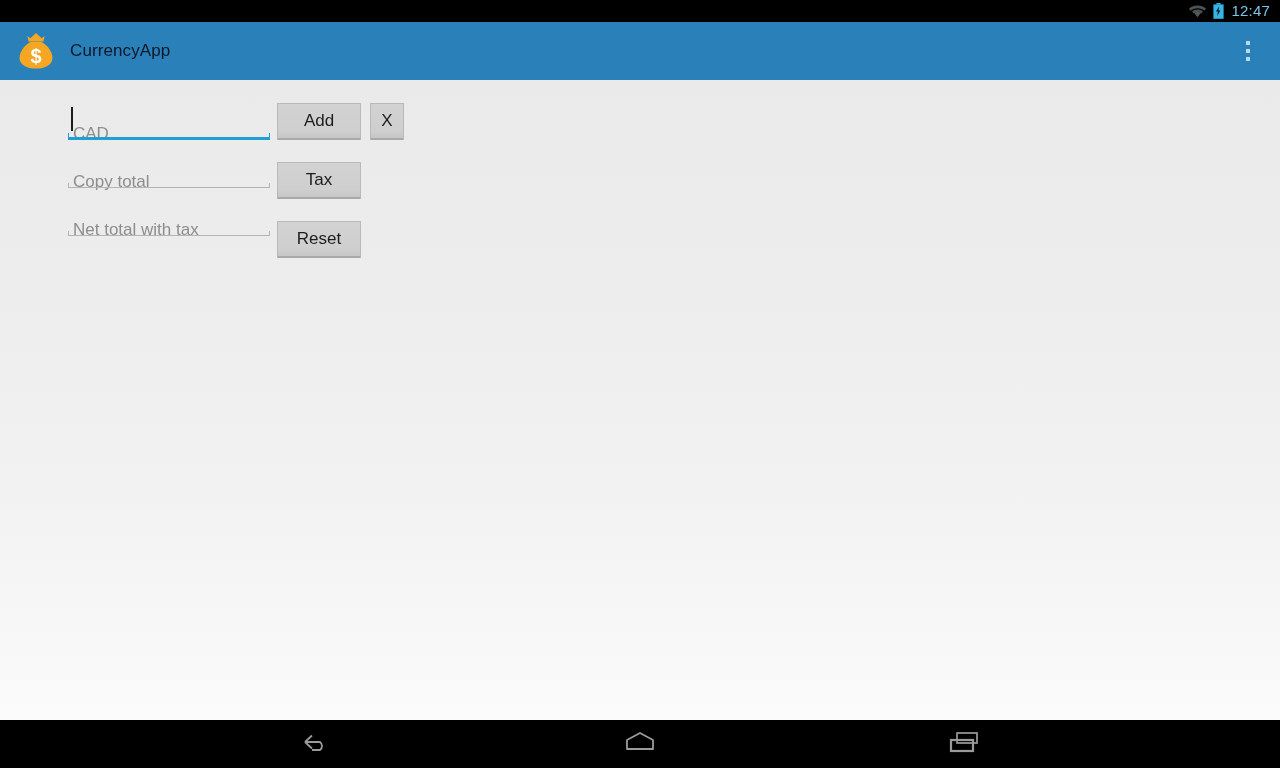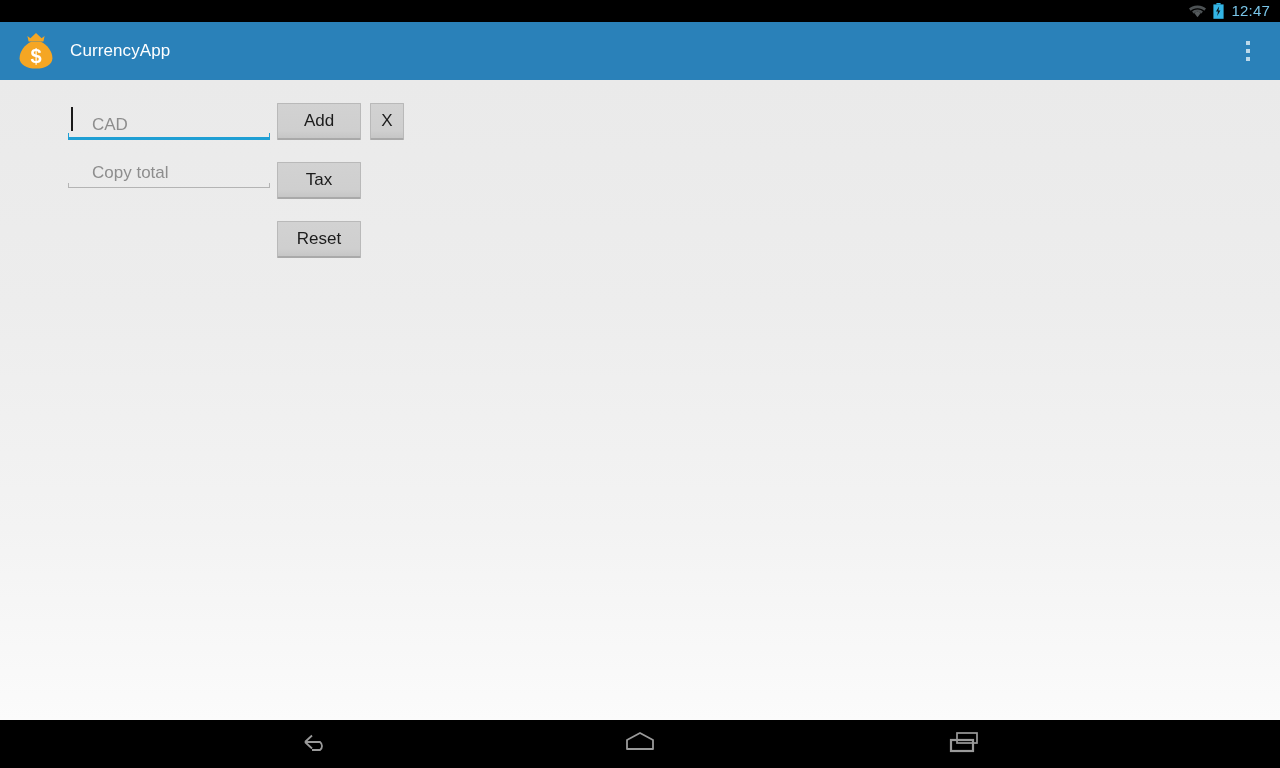--- a/index.html
+++ b/index.html
@@ -61,21 +61,21 @@
     align-items: center;
     box-sizing: border-box;
   }
   #app-icon {
     margin-left: 14px;
     width: 44px;
     height: 44px;
     display: block;
   }
   #app-title {
-    color: #ffffff;
+    color: #0f172a;
     font-size: 17px;
     margin-left: 12px;
     letter-spacing: 0.1px;
   }
   #overflow-menu {
     position: absolute;
     right: 20px;
     top: 50%;
     transform: translateY(-50%);
     width: 24px;
@@ -119,25 +119,24 @@
     flex-direction: column;
   }
   .field {
     position: relative;
     height: 37px;
     margin-bottom: 11px;
   }
   .field-text {
     position: absolute;
     left: 5px;
-    top: 12px;
+    top: 21px;
     font-size: 17px;
     color: #8d8d8d;
     white-space: nowrap;
-    margin-left: 19px;
   }
   .field-underline {
     position: absolute;
     left: 0;
     bottom: 0;
     width: 202px;
     height: 1px;
     background: #b4b4b4;
   }
   .field-underline::before,
@@ -283,20 +282,24 @@
           <span class="caret"></span>
           <span class="field-text">CAD</span>
           <span class="field-underline"></span>
         </div>
 
         <div class="field">
           <span class="field-text">Copy total</span>
           <span class="field-underline"></span>
         </div>
 
+        <div class="field">
+          <span class="field-text">Net total with tax</span>
+          <span class="field-underline"></span>
+        </div>
       </div>
 
       <div id="buttons-col">
 
         <div class="btn-row">
           <div class="btn wide">Add</div>
           <div class="btn small">X</div>
         </div>
 
         <div class="btn-row">

